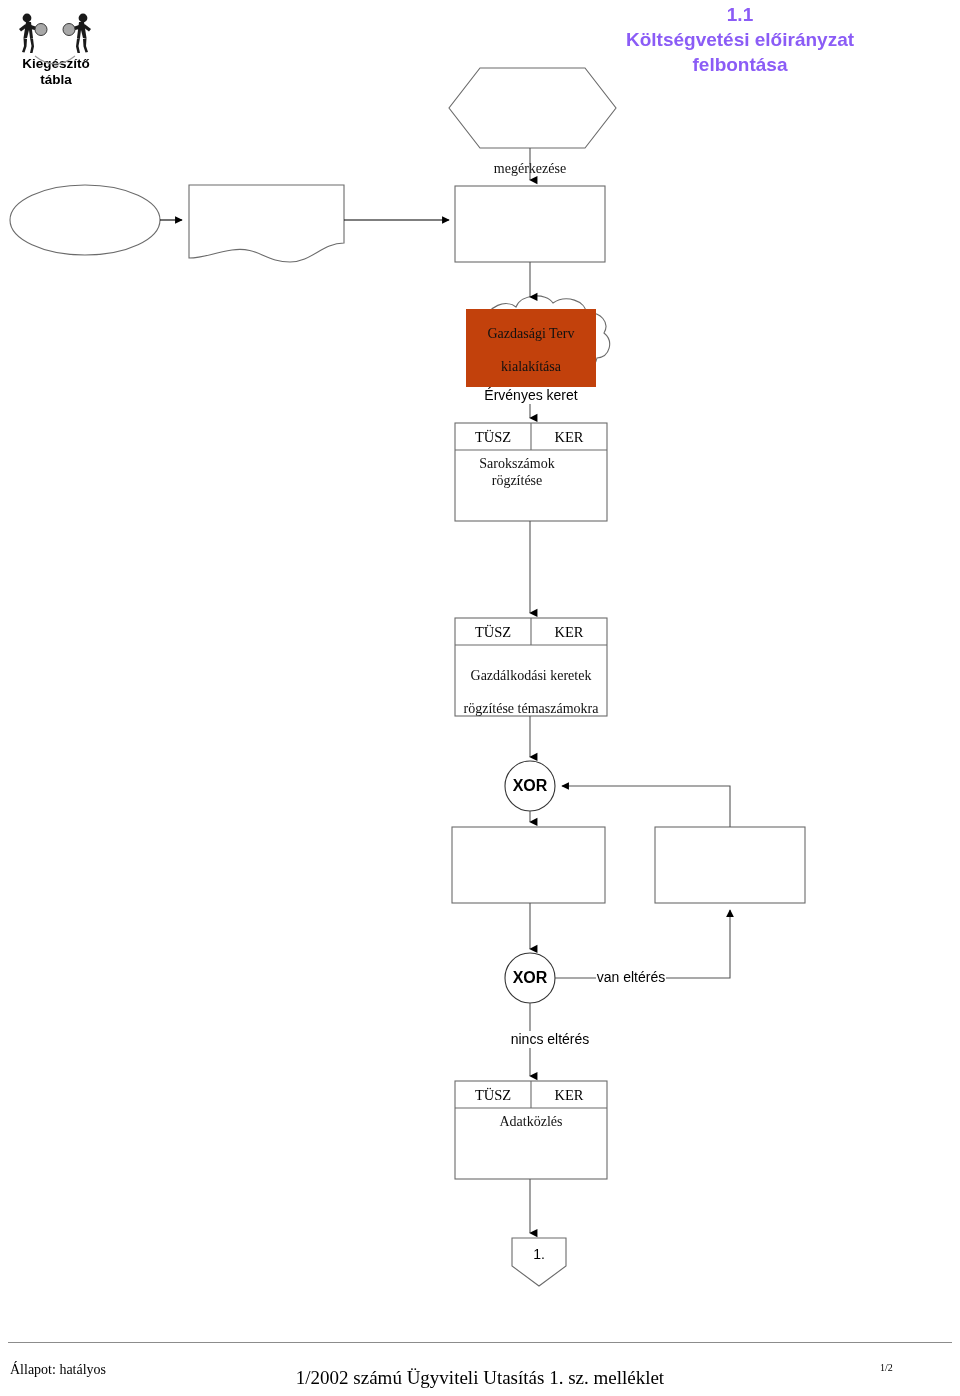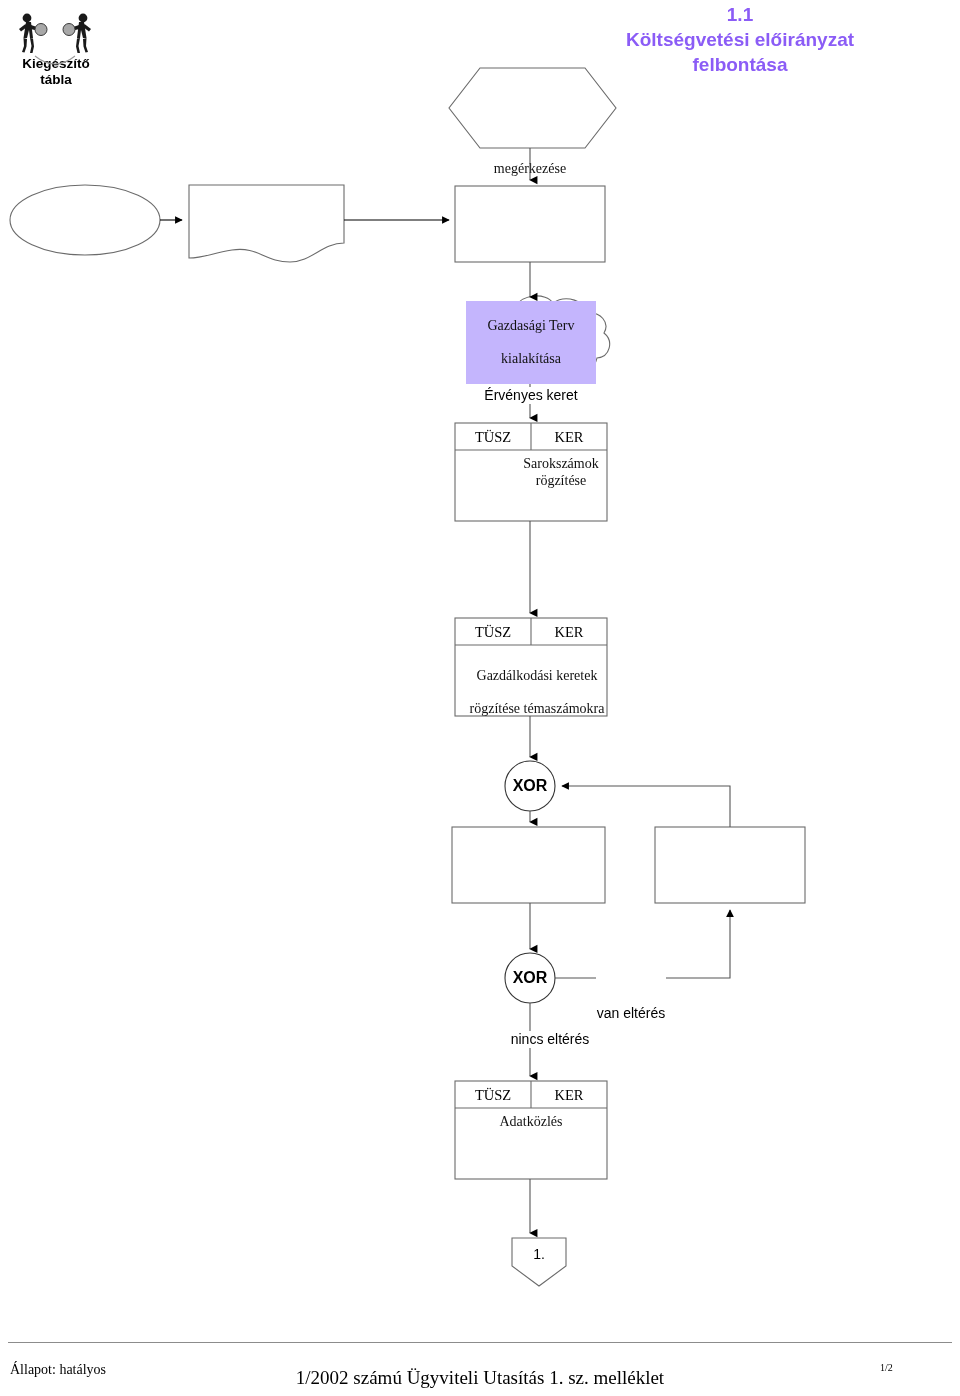--- a/index.html
+++ b/index.html
@@ -262,46 +262,46 @@
     <div>sarokszámok</div>
     <div>megérkezése</div>
   </div>
 
   <div class="lbl node-text" style="left:15px; top:211px; width:140px;">Felügyeleti szerv</div>
 
   <div class="lbl node-text" style="left:192px; top:203px; width:148px;">Előirányzat</div>
 
   <div class="lbl node-text" style="left:455px; top:215px; width:150px;">Nyilvántartás</div>
 
-  <div class="lbl node-text" style="left:466px; top:301px; width:130px; z-index:4; background:#c4b5fd;">
+  <div class="lbl node-text" style="left:466px; top:309px; width:130px; z-index:4; background:#c2410c;">
     <div>Gazdasági Terv</div>
     <div>kialakítása</div>
   </div>
 
   <div class="lbl edge-label" style="left:465px; top:387px; width:132px; z-index:4; background:#fff;">Érvényes keret</div>
 
   <div class="lbl hdr-text" style="left:457px; top:429px; width:72px; z-index:4;">TÜSZ</div>
   <div class="lbl hdr-text" style="left:533px; top:429px; width:72px; z-index:4;">KER</div>
-  <div class="lbl node-text" style="left:457px; top:456px; width:120px; z-index:4;padding-left:44px;">Sarokszámok rögzítése</div>
+  <div class="lbl node-text" style="left:457px; top:456px; width:120px; z-index:4;">Sarokszámok rögzítése</div>
 
   <div class="lbl hdr-text" style="left:457px; top:624px; width:72px; z-index:4;">TÜSZ</div>
   <div class="lbl hdr-text" style="left:533px; top:624px; width:72px; z-index:4;">KER</div>
-  <div class="lbl node-text" style="left:457px; top:651px; width:148px; z-index:4;padding-left:6px;">
+  <div class="lbl node-text" style="left:457px; top:651px; width:148px; z-index:4;">
     <div>Gazdálkodási keretek</div>
     <div>rögzítése témaszámokra</div>
   </div>
 
   <div class="lbl xor-text" style="left:505px; top:777px; width:50px; z-index:4;">XOR</div>
 
   <div class="lbl node-text" style="left:452px; top:856px; width:153px;">Ellenõrzés</div>
   <div class="lbl node-text" style="left:655px; top:856px; width:150px;">Módositás</div>
 
   <div class="lbl xor-text" style="left:505px; top:969px; width:50px; z-index:4;">XOR</div>
 
-  <div class="lbl edge-label" style="left:596px; top:969px; width:70px; z-index:4; background:#fff;margin-top:36px;">van eltérés</div>
+  <div class="lbl edge-label" style="left:596px; top:969px; width:70px; z-index:4; background:#fff;">van eltérés</div>
 
   <div class="lbl edge-label" style="left:484px; top:1031px; width:132px; z-index:4; background:#fff;">nincs eltérés</div>
 
   <div class="lbl hdr-text" style="left:457px; top:1087px; width:72px; z-index:4;">TÜSZ</div>
   <div class="lbl hdr-text" style="left:533px; top:1087px; width:72px; z-index:4;">KER</div>
   <div class="lbl node-text" style="left:457px; top:1114px; width:148px; z-index:4;">Adatközlés</div>
 
   <div class="lbl connector-text" style="left:512px; top:1246px; width:54px; z-index:4;">1.</div>
 
   <div class="footer-rule"></div>

